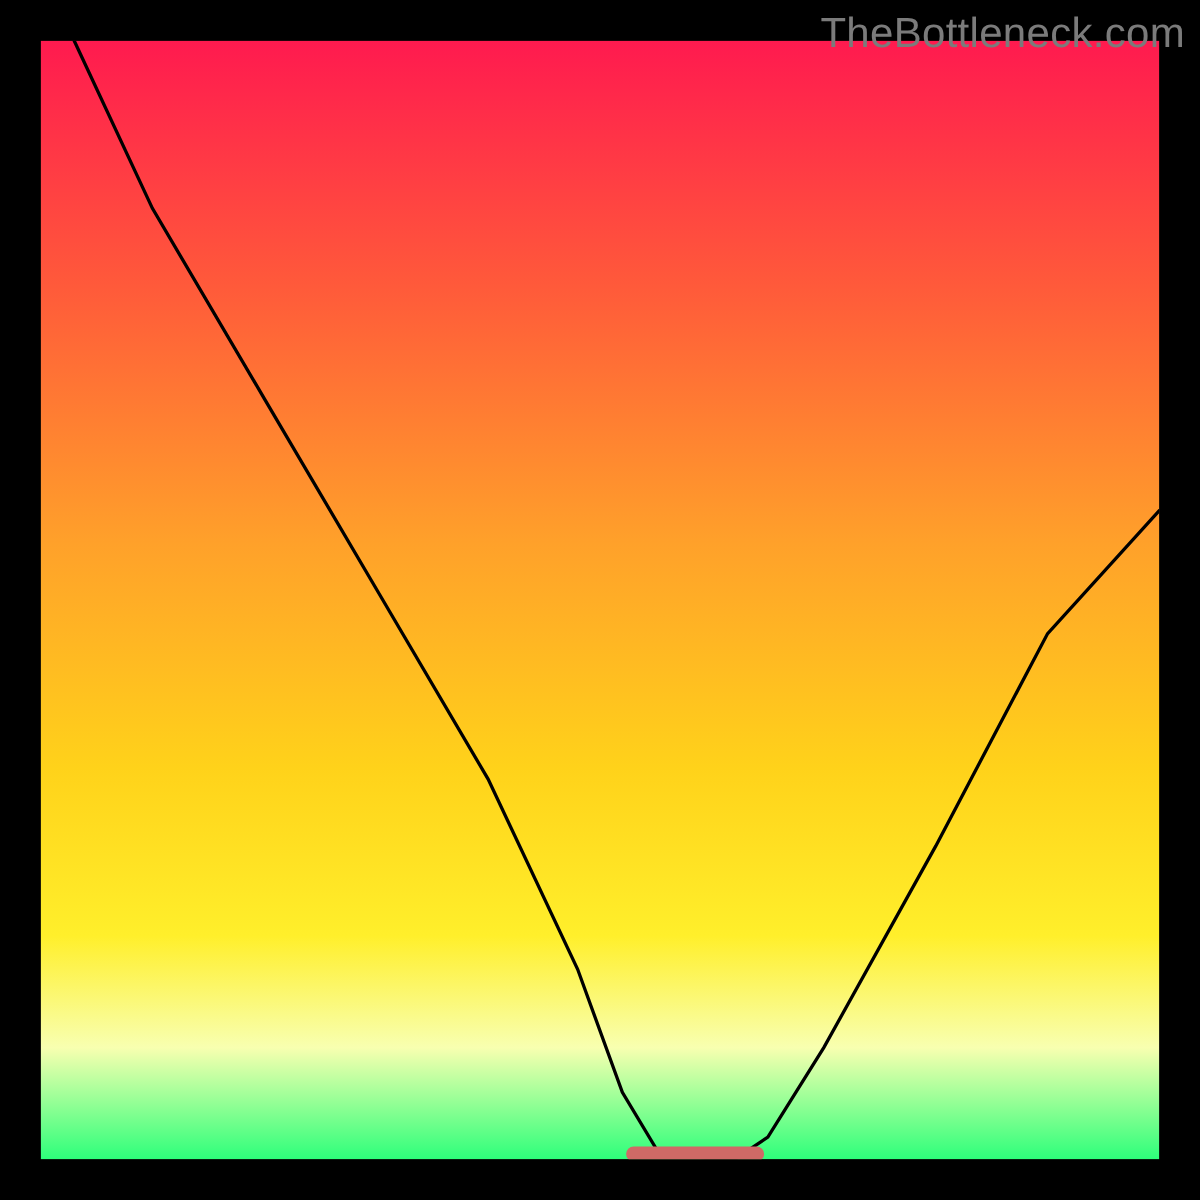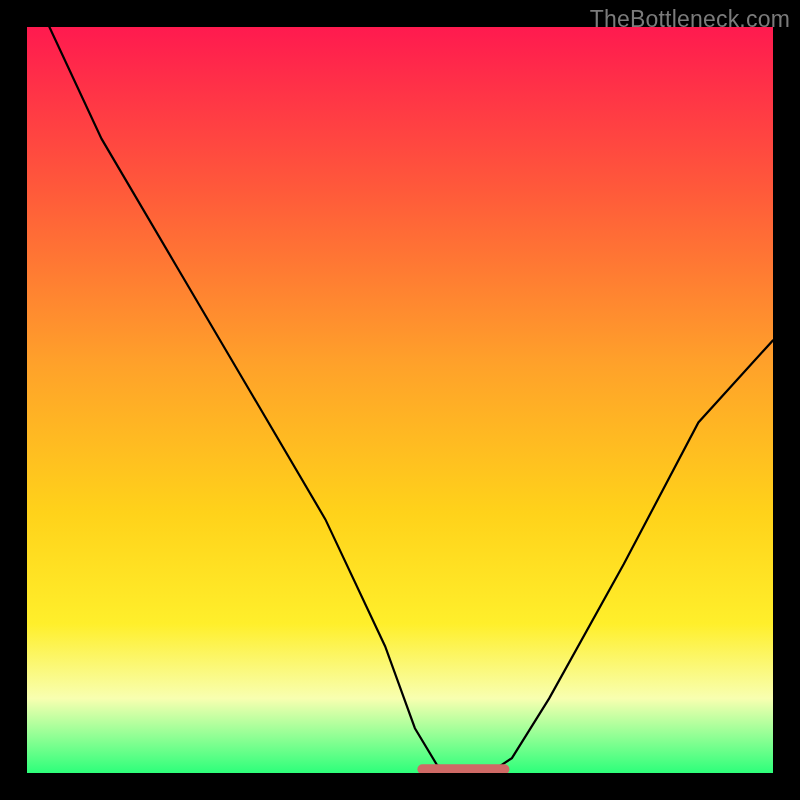--- a/index.html
+++ b/index.html
@@ -32,21 +32,21 @@
     left: 0;
     top: 0;
     width: 100%;
     height: 100%;
   }
   .watermark {
     position: absolute;
     top: 6px;
     right: 10px;
     color: #7b7b7b;
-    font-size: 23px;
+    font-size: 28px;
     font-weight: 500;
     letter-spacing: 0.2px;
     font-family: Arial, Helvetica, sans-serif;
   }
   svg.curve {
     position: absolute;
     left: 0;
     top: 0;
   }
 </style>

